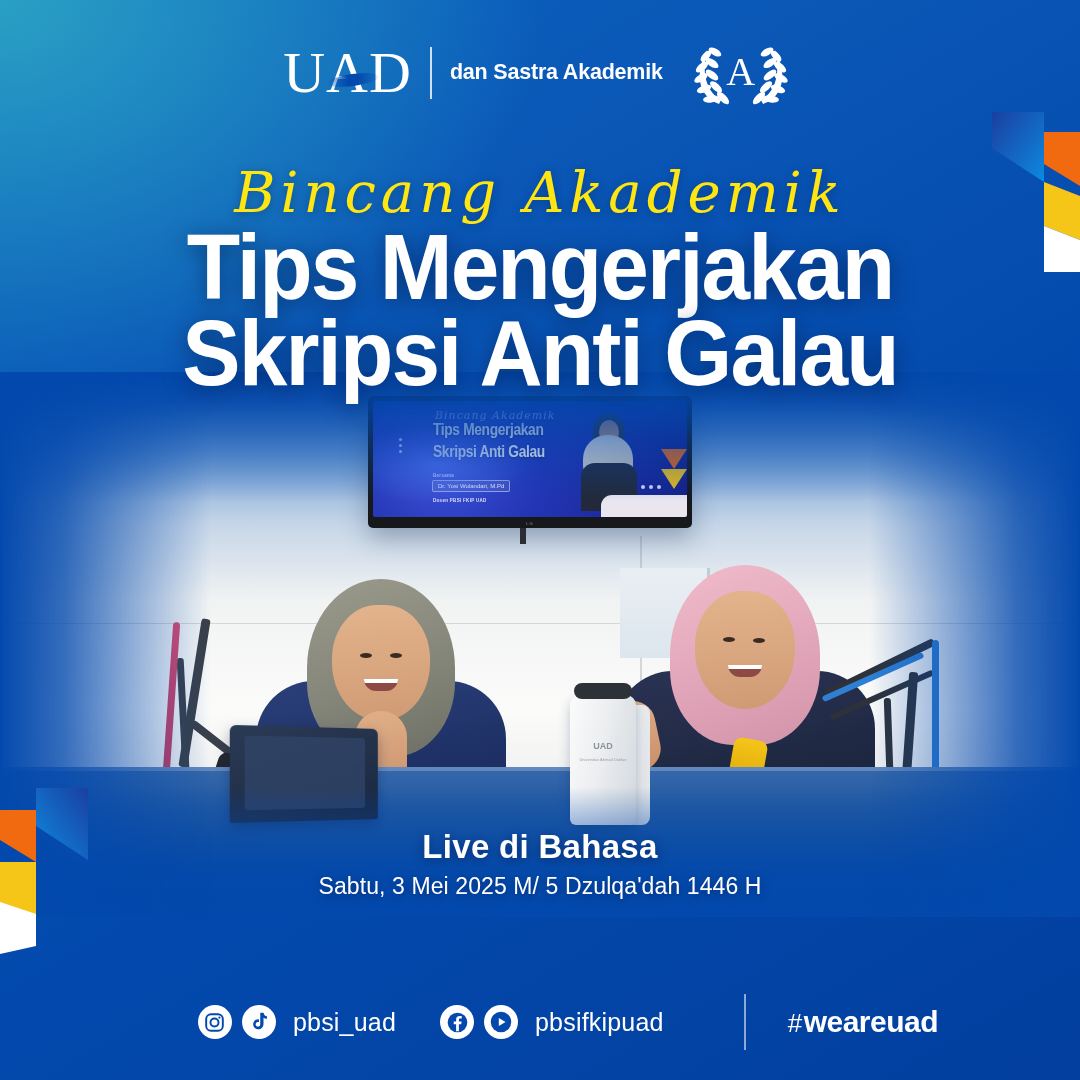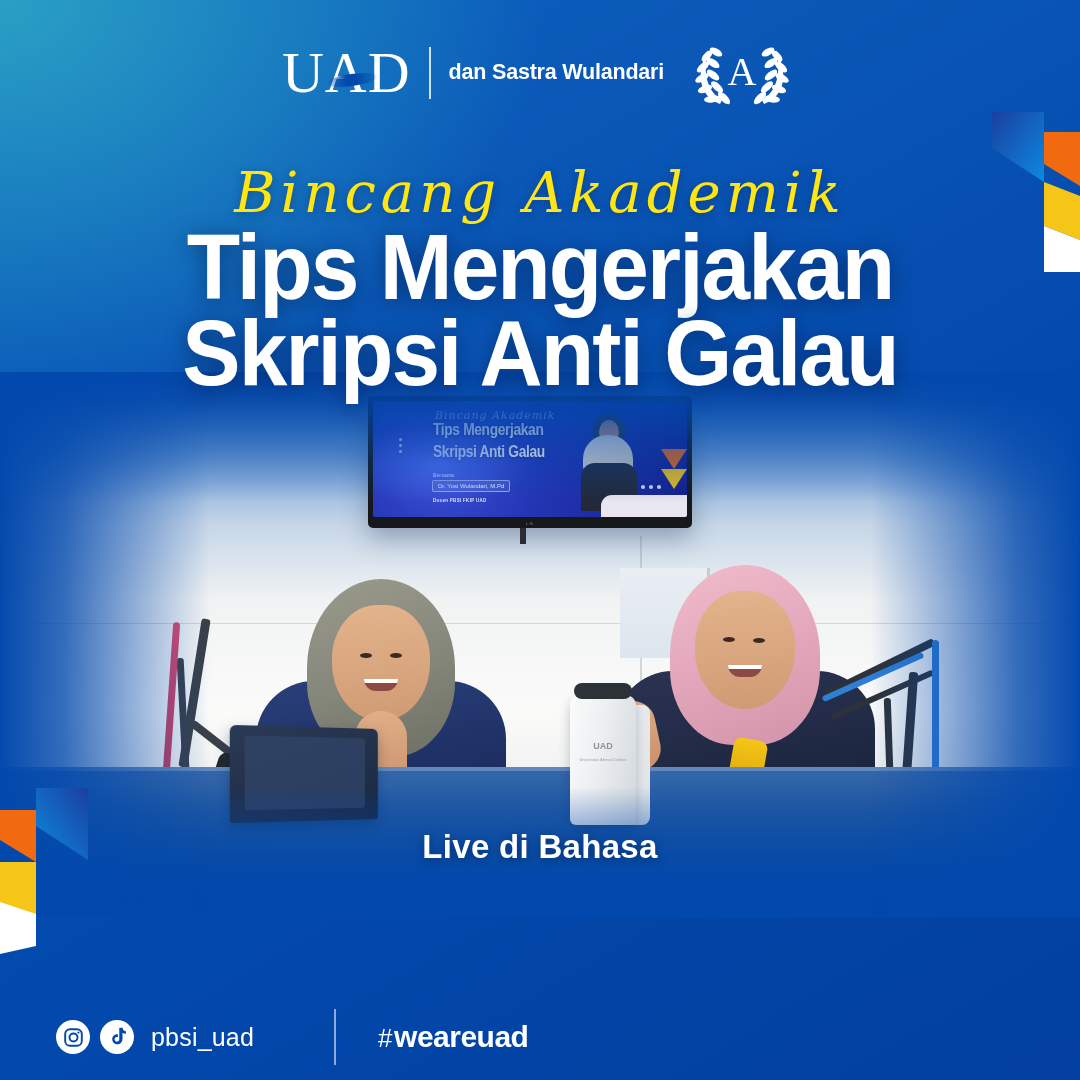--- a/index.html
+++ b/index.html
@@ -146,21 +146,21 @@
       font-weight:bold;font-size:92px;line-height:.95;letter-spacing:-2px;
       transform:scaleX(.95);text-shadow:0 4px 22px rgba(0,25,70,.55);}
   .t1{top:224px;} .t2{top:310px;}
 
   
   .info{position:absolute;left:0;top:828px;width:100%;text-align:center;z-index:22;}
   .info-h{color:#fff;font-weight:bold;font-size:33px;letter-spacing:.3px;text-shadow:0 2px 10px rgba(0,20,60,.5);}
   .info-d{color:#fff;font-size:23px;margin-top:7px;letter-spacing:.1px;text-shadow:0 2px 8px rgba(0,20,60,.5);}
 
   
-  .footer{position:absolute;left:0;bottom:0;width:100%;height:86px;display:flex;align-items:center;z-index:25;}
+  .footer{position:absolute;left:0;bottom:15px;width:100%;height:86px;display:flex;align-items:center;z-index:25;justify-content:center;}
   .fgroup{display:flex;align-items:center;}
   .ic{width:34px;height:34px;border-radius:50%;background:#fff;display:flex;align-items:center;
       justify-content:center;flex:0 0 auto;}
   .ic svg{display:block;}
   .flabel{color:#fff;font-size:25px;margin-left:17px;letter-spacing:.2px;}
   .fdiv{width:2px;height:56px;background:rgba(255,255,255,.55);}
   .tag{color:#fff;font-size:30px;font-weight:bold;letter-spacing:-.5px;}
   .tag .hash{font-weight:normal;font-size:26px;margin-right:2px;}
 
   
@@ -275,21 +275,21 @@
       <div class="fade-right"></div>
   </div>
 
   <div class="header">
     <div class="uad-logo">
       <span>UAD</span>
       <span class="uad-swoosh"></span>
     </div>
     <div class="hdr-div"></div>
     <div class="hdr-text">
-      <div>dan Sastra Wulandari</div>
+      <div>dan Sastra Akademik</div>
     </div>
     <div class="laurel">
       <svg viewBox="0 0 112 78" width="112" height="78">
         <g fill="#fff">
           <path d="M34 70 C12 62 10 38 22 16 C16 40 22 58 36 66 Z"></path>
           <g>
             <ellipse cx="21" cy="22" rx="7" ry="3.4" transform="rotate(-46 21 22)"></ellipse>
             <ellipse cx="30" cy="18" rx="7" ry="3.4" transform="rotate(30 30 18)"></ellipse>
             <ellipse cx="17" cy="33" rx="7.5" ry="3.5" transform="rotate(-40 17 33)"></ellipse>
             <ellipse cx="27" cy="29" rx="7.5" ry="3.5" transform="rotate(34 27 29)"></ellipse>
@@ -318,20 +318,21 @@
       <span class="A">A</span>
     </div>
   </div>
 
   <div class="script">Bincang Akademik</div>
   <div class="title t1">Tips Mengerjakan</div>
   <div class="title t2">Skripsi Anti Galau</div>
 
   <div class="info">
     <div class="info-h">Live di Bahasa</div>
+    <div class="info-d">Sabtu, 3 Mei 2025 M/ 5 Dzulqa'dah 1446 H</div>
   </div>
 
   <svg class="decor d-right" viewBox="0 0 104 168">
     <defs>
       <linearGradient id="gb" x1="0" y1="0" x2="1" y2="1">
         <stop offset="0" stop-color="#1a3fa0"></stop>
           <stop offset="1" stop-color="#0d8ae0"></stop>
       </linearGradient>
     </defs>
     <polygon points="16,8 68,8 68,78 16,44" fill="url(#gb)"></polygon>
@@ -365,20 +366,35 @@
       </span>
       <span class="ic" style="margin-left:10px;">
         <svg width="19" height="20" viewBox="0 0 24 26" fill="#0349AD">
           <path d="M15.3 1h3.3c.3 2.5 1.9 4.3 4.4 4.6v3.3c-1.7.1-3.2-.4-4.5-1.3v7.6c0 4.6-3.5 7.8-7.6 7.3-3.3-.4-5.8-3.2-5.8-6.6 0-3.9 3.5-7 7.5-6.3v3.5c-.5-.2-1-.3-1.6-.2-1.6.2-2.8 1.6-2.7 3.2.1 1.6 1.5 2.9 3.1 2.8 1.7-.1 2.9-1.4 2.9-3.1V1z"></path>
         </svg>
       </span>
       <span class="flabel">pbsi_uad</span>
     </div>
 
 
+    <div class="fgroup" style="margin-left:44px;">
+      <span class="ic">
+        <svg width="21" height="21" viewBox="0 0 24 24" fill="#0349AD">
+          <circle cx="12" cy="12" r="11.2"></circle>
+          <path d="M13.6 22v-8h2.6l.5-3.1h-3.1V8.9c0-.9.3-1.5 1.6-1.5h1.6V4.6c-.3 0-1.3-.1-2.4-.1-2.4 0-4 1.4-4 4.1v2.3H7.7V14h2.7v8z" fill="#fff"></path>
+        </svg>
+      </span>
+      <span class="ic" style="margin-left:10px;">
+        <svg width="22" height="22" viewBox="0 0 24 24" fill="#0349AD">
+          <circle cx="12" cy="12" r="11.2"></circle>
+          <polygon points="9.6,7.6 17,12 9.6,16.4" fill="#fff"></polygon>
+        </svg>
+      </span>
+      <span class="flabel">pbsifkipuad</span>
+    </div>
 
     <div class="fdiv" style="margin-left:80px;"></div>
 
     <div class="tag" style="margin-left:42px;">
       <span class="hash">#</span><span>weareuad</span>
     </div>
   </div>
 
 </div>
 

